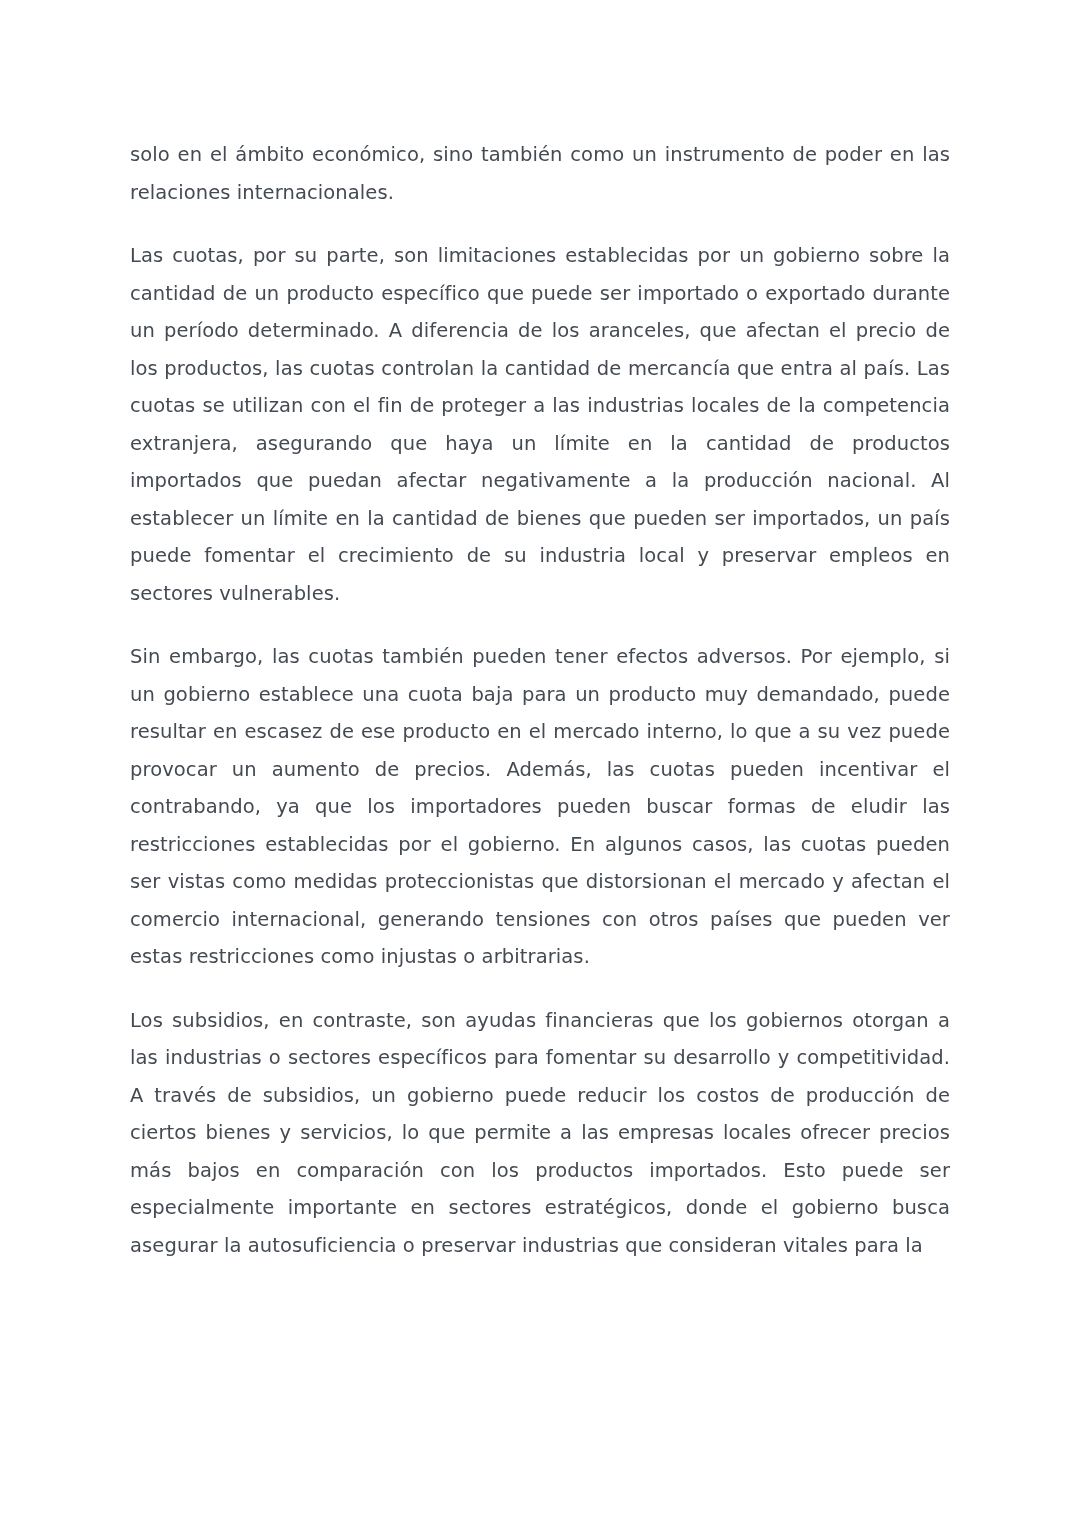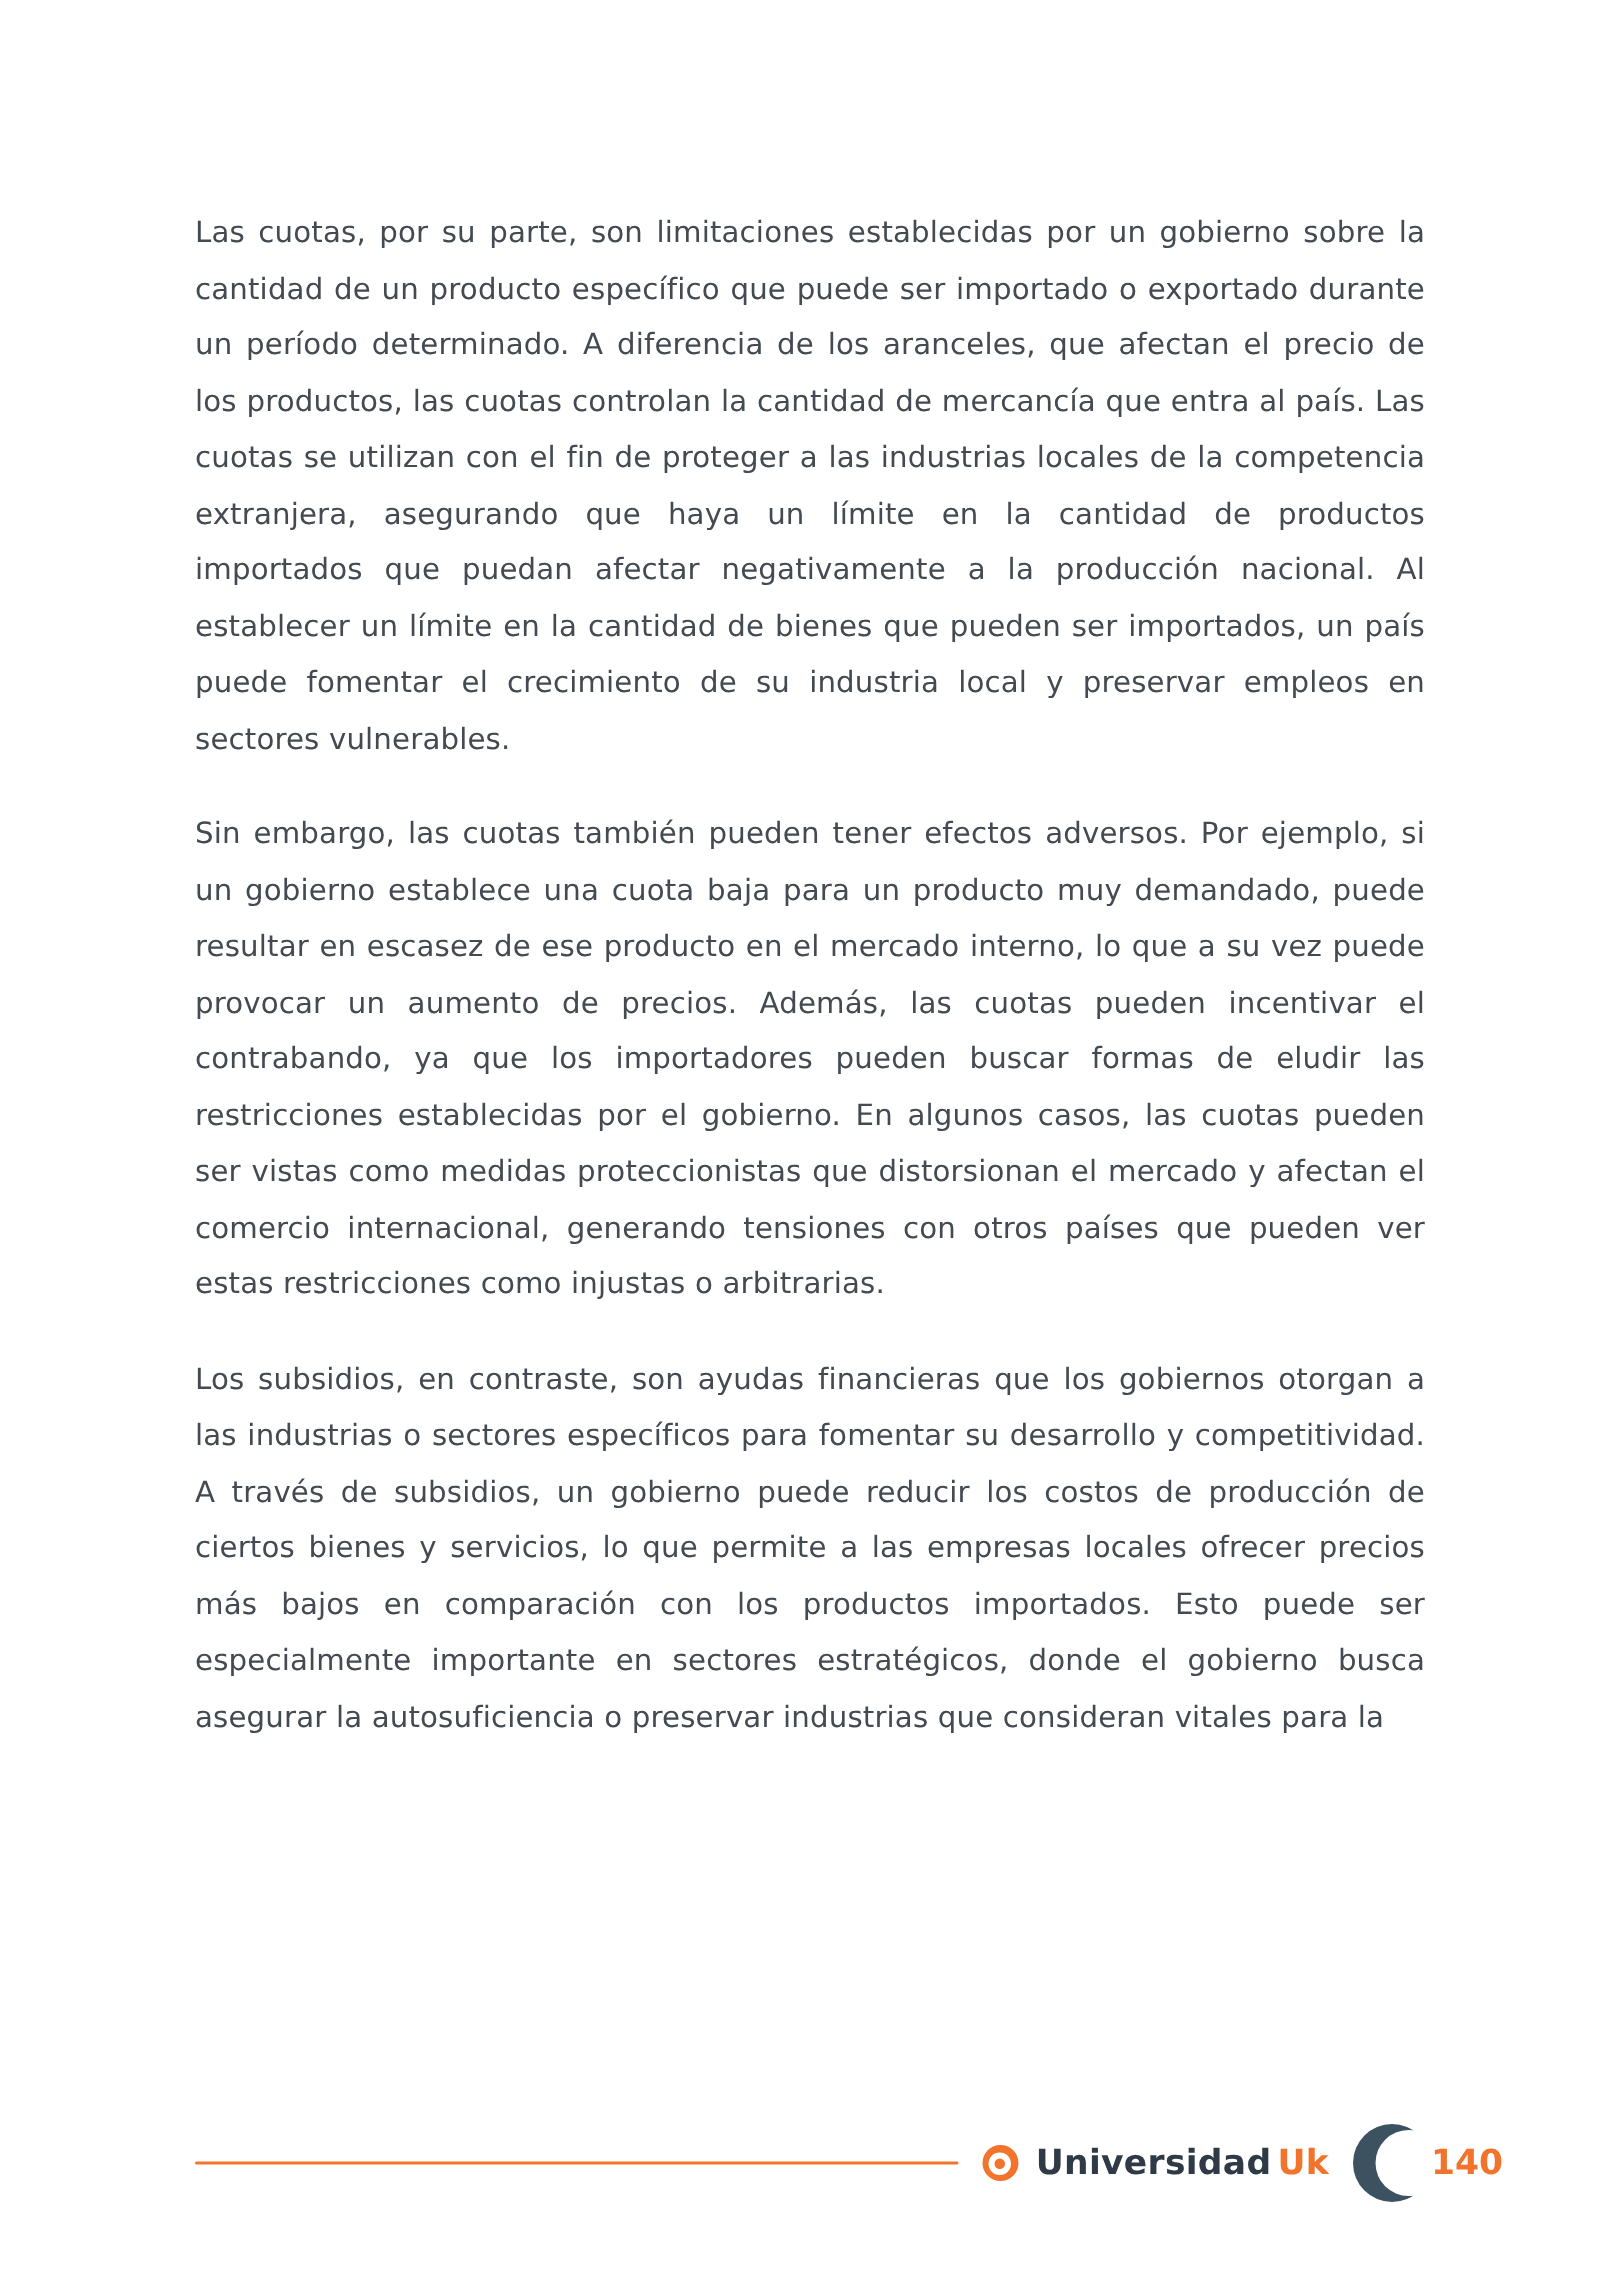--- a/index.html
+++ b/index.html
@@ -121,32 +121,20 @@
     color: var(--accent);
     white-space: nowrap;
   }
 </style>
 </head>
 <body>
 
 <div class="page">
 
   <div class="content">
+    <p class="body-paragraph">solo en el ámbito económico, sino también como un instrumento de poder en las relaciones internacionales.</p>
     <p class="body-paragraph">Las cuotas, por su parte, son limitaciones establecidas por un gobierno sobre la cantidad de un producto específico que puede ser importado o exportado durante un período determinado. A diferencia de los aranceles, que afectan el precio de los productos, las cuotas controlan la cantidad de mercancía que entra al país. Las cuotas se utilizan con el fin de proteger a las industrias locales de la competencia extranjera, asegurando que haya un límite en la cantidad de productos importados que puedan afectar negativamente a la producción nacional. Al establecer un límite en la cantidad de bienes que pueden ser importados, un país puede fomentar el crecimiento de su industria local y preservar empleos en sectores vulnerables.</p>
     <p class="body-paragraph">Sin embargo, las cuotas también pueden tener efectos adversos. Por ejemplo, si un gobierno establece una cuota baja para un producto muy demandado, puede resultar en escasez de ese producto en el mercado interno, lo que a su vez puede provocar un aumento de precios. Además, las cuotas pueden incentivar el contrabando, ya que los importadores pueden buscar formas de eludir las restricciones establecidas por el gobierno. En algunos casos, las cuotas pueden ser vistas como medidas proteccionistas que distorsionan el mercado y afectan el comercio internacional, generando tensiones con otros países que pueden ver estas restricciones como injustas o arbitrarias.</p>
     <p class="body-paragraph">Los subsidios, en contraste, son ayudas financieras que los gobiernos otorgan a las industrias o sectores específicos para fomentar su desarrollo y competitividad. A través de subsidios, un gobierno puede reducir los costos de producción de ciertos bienes y servicios, lo que permite a las empresas locales ofrecer precios más bajos en comparación con los productos importados. Esto puede ser especialmente importante en sectores estratégicos, donde el gobierno busca asegurar la autosuficiencia o preservar industrias que consideran vitales para la</p>
   </div>
 
-  <div class="footer">
-    <div class="footer-rule"></div>
-    <div class="target-icon">
-      <div class="ring">
-        <div class="dot"></div>
-      </div>
-    </div>
-    <div class="brand">
-      <span>Universidad</span><span class="suffix">Uk</span>
-    </div>
-    <div class="crescent"></div>
-    <div class="page-number">140</div>
-  </div>
 
 </div>
 
 </body></html>

